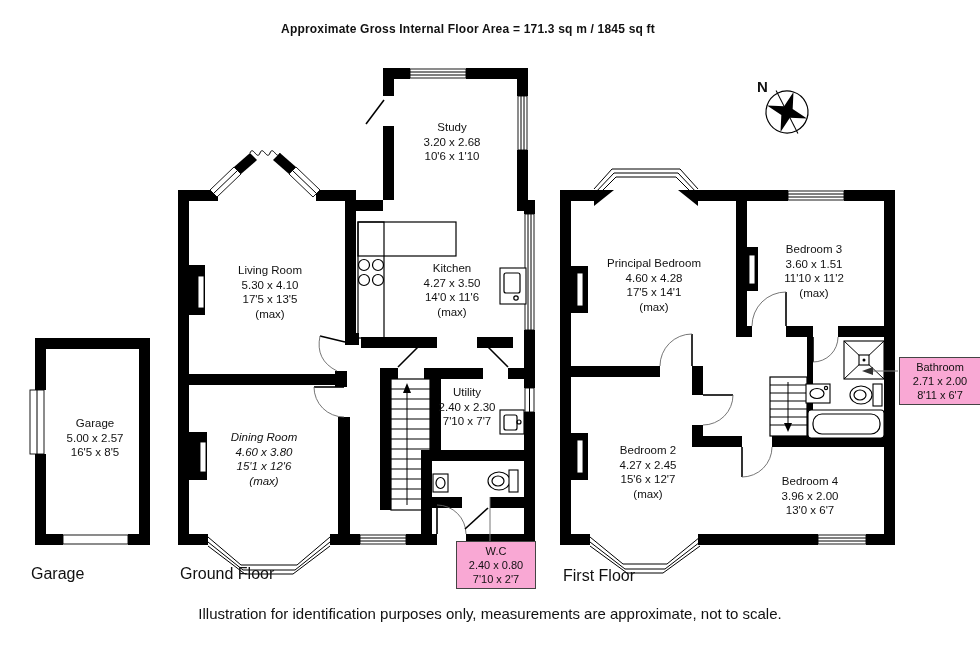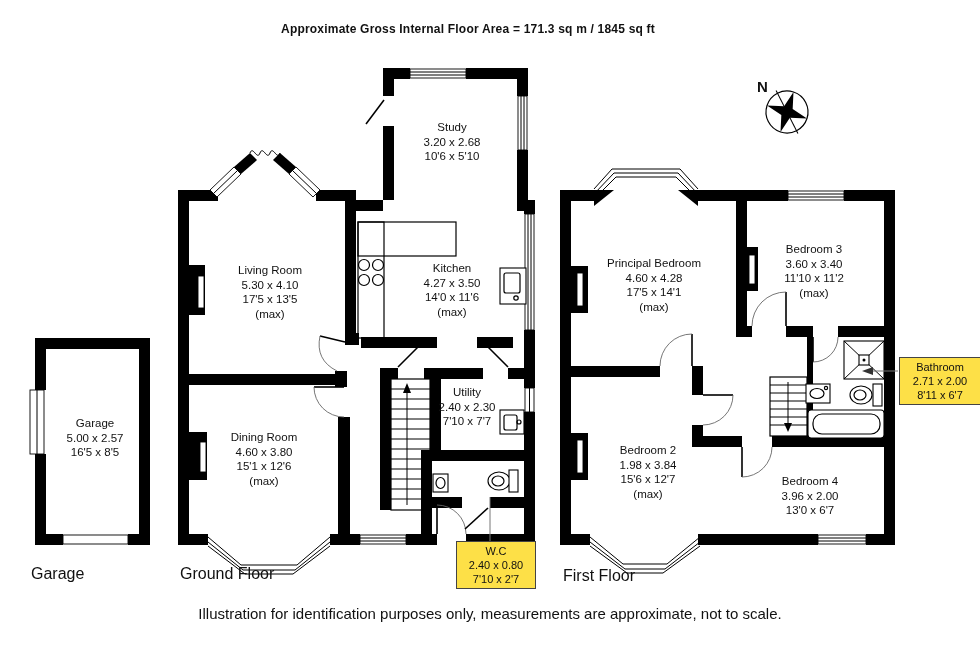--- a/index.html
+++ b/index.html
@@ -3,21 +3,21 @@
 <meta charset="utf-8">
 <style>
   html,body{margin:0;padding:0;background:#fff;}
   body{width:980px;height:653px;position:relative;font-family:"Liberation Sans",sans-serif;color:#111;}
   .abs{position:absolute;}
   .title{font-size:12px;font-weight:bold;letter-spacing:.2px;white-space:nowrap;}
   .room-label{font-size:11.5px;line-height:14.5px;text-align:center;white-space:nowrap;transform:translateX(-50%);}
   .room-label span{display:block;}
   .floor-label{font-size:16px;white-space:nowrap;}
   .disclaimer{font-size:15px;white-space:nowrap;transform:translateX(-50%);}
-  .label-box{border:1px solid #444;background:#fde047;font-size:11px;line-height:14px;text-align:center;padding:2px 3px;}
+  .label-box{border:1px solid #444;background:#f9a8d4;font-size:11px;line-height:14px;text-align:center;padding:2px 3px;}
   .label-box span{display:block;white-space:nowrap;}
   .north{font-size:15px;font-weight:bold;}
   svg .w{fill:#000;stroke:none;}
   svg .ln{stroke:#000;stroke-width:1;fill:none;}
   svg .ol{stroke:#000;stroke-width:1.2;fill:none;}
   svg .fx{stroke:#000;stroke-width:1.1;fill:#fff;}
   svg .win{fill:#fff;stroke:#000;stroke-width:0.9;}
   svg .arc{stroke:#666;stroke-width:0.9;fill:none;}
   svg .leaf{stroke:#000;stroke-width:1.6;fill:none;}
   svg .ldr{stroke:#777;stroke-width:1;fill:none;}
@@ -335,21 +335,21 @@
   </g>
 </svg>
 
 <div class="abs title" style="left:468px;top:22px;transform:translateX(-50%);">Approximate Gross Internal Floor Area = 171.3 sq m / 1845 sq ft</div>
 
 <div class="abs north" style="left:757px;top:78px;">N</div>
 
 <div class="abs room-label" style="left:452px;top:120px;">
   <span>Study</span>
   <span>3.20 x 2.68</span>
-  <span>10'6 x 5'10</span>
+  <span>10'6 x 1'10</span>
 </div>
 
 <div class="abs room-label" style="left:270px;top:263px;">
   <span>Living Room</span>
   <span>5.30 x 4.10</span>
   <span>17'5 x 13'5</span>
   <span>(max)</span>
 </div>
 
 <div class="abs room-label" style="left:452px;top:261px;">
@@ -358,21 +358,21 @@
   <span>14'0 x 11'6</span>
   <span>(max)</span>
 </div>
 
 <div class="abs room-label" style="left:95px;top:416px;">
   <span>Garage</span>
   <span>5.00 x 2.57</span>
   <span>16'5 x 8'5</span>
 </div>
 
-<div class="abs room-label" style="left:264px;top:430px;">
+<div class="abs room-label" style="left:264px;top:430px;font-style:italic;">
   <span>Dining Room</span>
   <span>4.60 x 3.80</span>
   <span>15'1 x 12'6</span>
   <span>(max)</span>
 </div>
 
 <div class="abs room-label" style="left:467px;top:385px;">
   <span>Utility</span>
   <span>2.40 x 2.30</span>
   <span>7'10 x 7'7</span>
@@ -380,28 +380,28 @@
 
 <div class="abs room-label" style="left:654px;top:256px;">
   <span>Principal Bedroom</span>
   <span>4.60 x 4.28</span>
   <span>17'5 x 14'1</span>
   <span>(max)</span>
 </div>
 
 <div class="abs room-label" style="left:814px;top:242px;">
   <span>Bedroom 3</span>
-  <span>3.60 x 3.40</span>
+  <span>3.60 x 1.51</span>
   <span>11'10 x 11'2</span>
   <span>(max)</span>
 </div>
 
 <div class="abs room-label" style="left:648px;top:443px;">
   <span>Bedroom 2</span>
-  <span>1.98 x 3.84</span>
+  <span>4.27 x 2.45</span>
   <span>15'6 x 12'7</span>
   <span>(max)</span>
 </div>
 
 <div class="abs room-label" style="left:810px;top:474px;">
   <span>Bedroom 4</span>
   <span>3.96 x 2.00</span>
   <span>13'0 x 6'7</span>
 </div>
 

